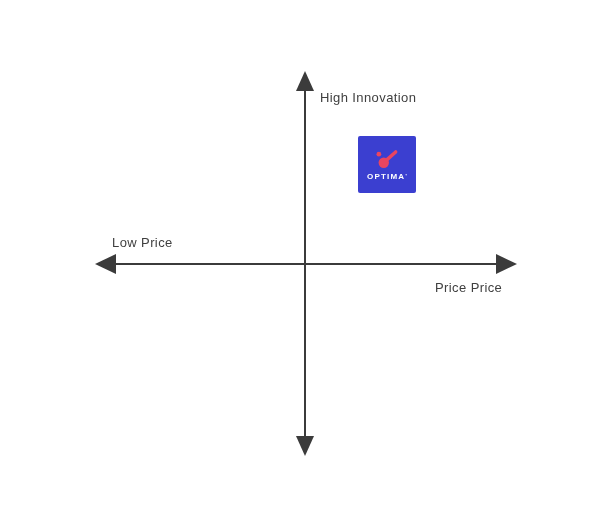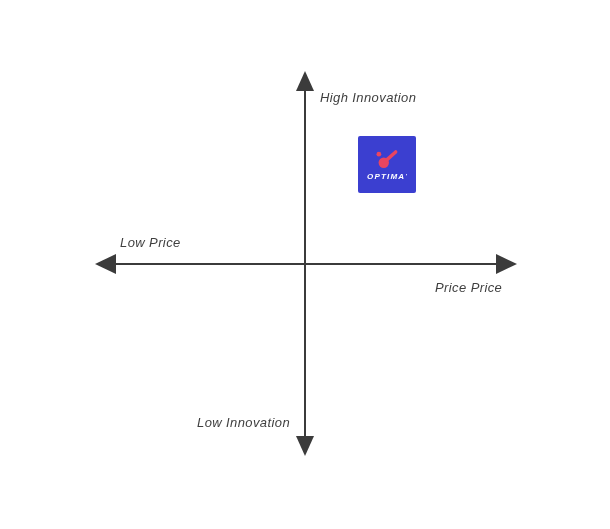--- a/index.html
+++ b/index.html
@@ -14,34 +14,33 @@
   body{
     width:610px;height:529px;
     background:var(--background);
     font-family:"Liberation Sans", sans-serif;
     overflow:hidden;
   }
   .canvas{
     position:relative;
     width:610px;height:529px;
     background:var(--background);
-    font-style:italic;
   }
   .axes-svg{
     position:absolute;left:0;top:0;
   }
   .axis-label{
     position:absolute;
     font-size:13px;
     letter-spacing:0.4px;
     color:var(--label);
     white-space:nowrap;
   }
   .lbl-high-innovation{left:320px;top:90px;}
-  .lbl-low-price{left:112px;top:235px;margin-left:8px;}
+  .lbl-low-price{left:112px;top:235px;}
   .lbl-high-price{left:435px;top:280px;}
   .lbl-low-innovation{left:197px;top:415px;}
   .brand-marker{
     position:absolute;
     left:358px;top:136px;
     width:58px;height:57px;
     background:var(--logo_bg);
     border-radius:2px;
     display:flex;
     flex-direction:column;
@@ -80,21 +79,20 @@
     <polygon points="95,264 116,254 116,274" fill="var(--axis)"></polygon>
     <polygon points="517,264 496,254 496,274" fill="var(--axis)"></polygon>
   </svg>
 
   <span class="axis-label lbl-high-innovation">High Innovation</span>
 
   <span class="axis-label lbl-low-price">Low Price</span>
 
   <span class="axis-label lbl-high-price">Price Price</span>
 
-  <span class="axis-label lbl-low-innovation">Low Innovation</span>
 
   <div class="brand-marker">
     <svg class="brand-icon" width="26" height="22" viewBox="0 0 24 20">
       <circle cx="4.5" cy="5.5" r="2.2" fill="var(--logo_icon)"></circle>
       <circle cx="9" cy="13.5" r="4.8" fill="var(--logo_icon)"></circle>
       <line x1="10.5" y1="12" x2="20" y2="3.5" stroke="var(--logo_icon)" stroke-width="3.2" stroke-linecap="round"></line>
     </svg>
     <span class="brand-wordmark"><span>OPTIMA</span><span class="brand-prime">’</span></span>
   </div>
 

